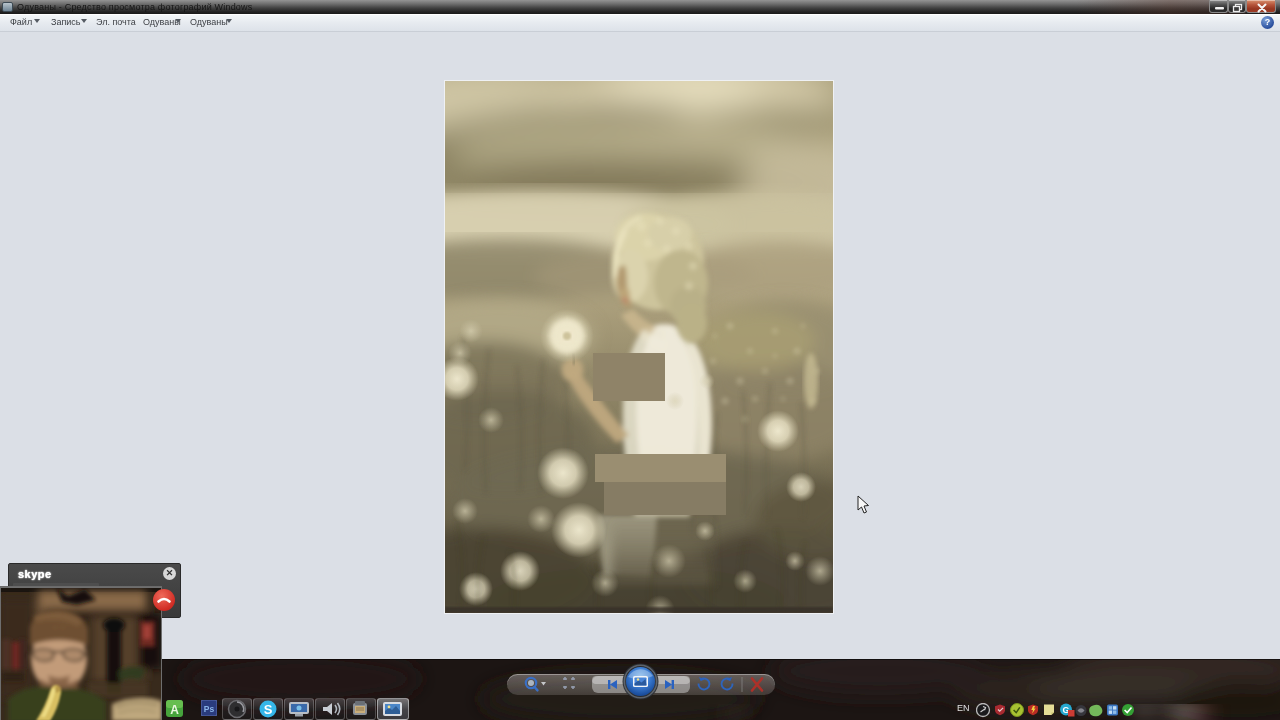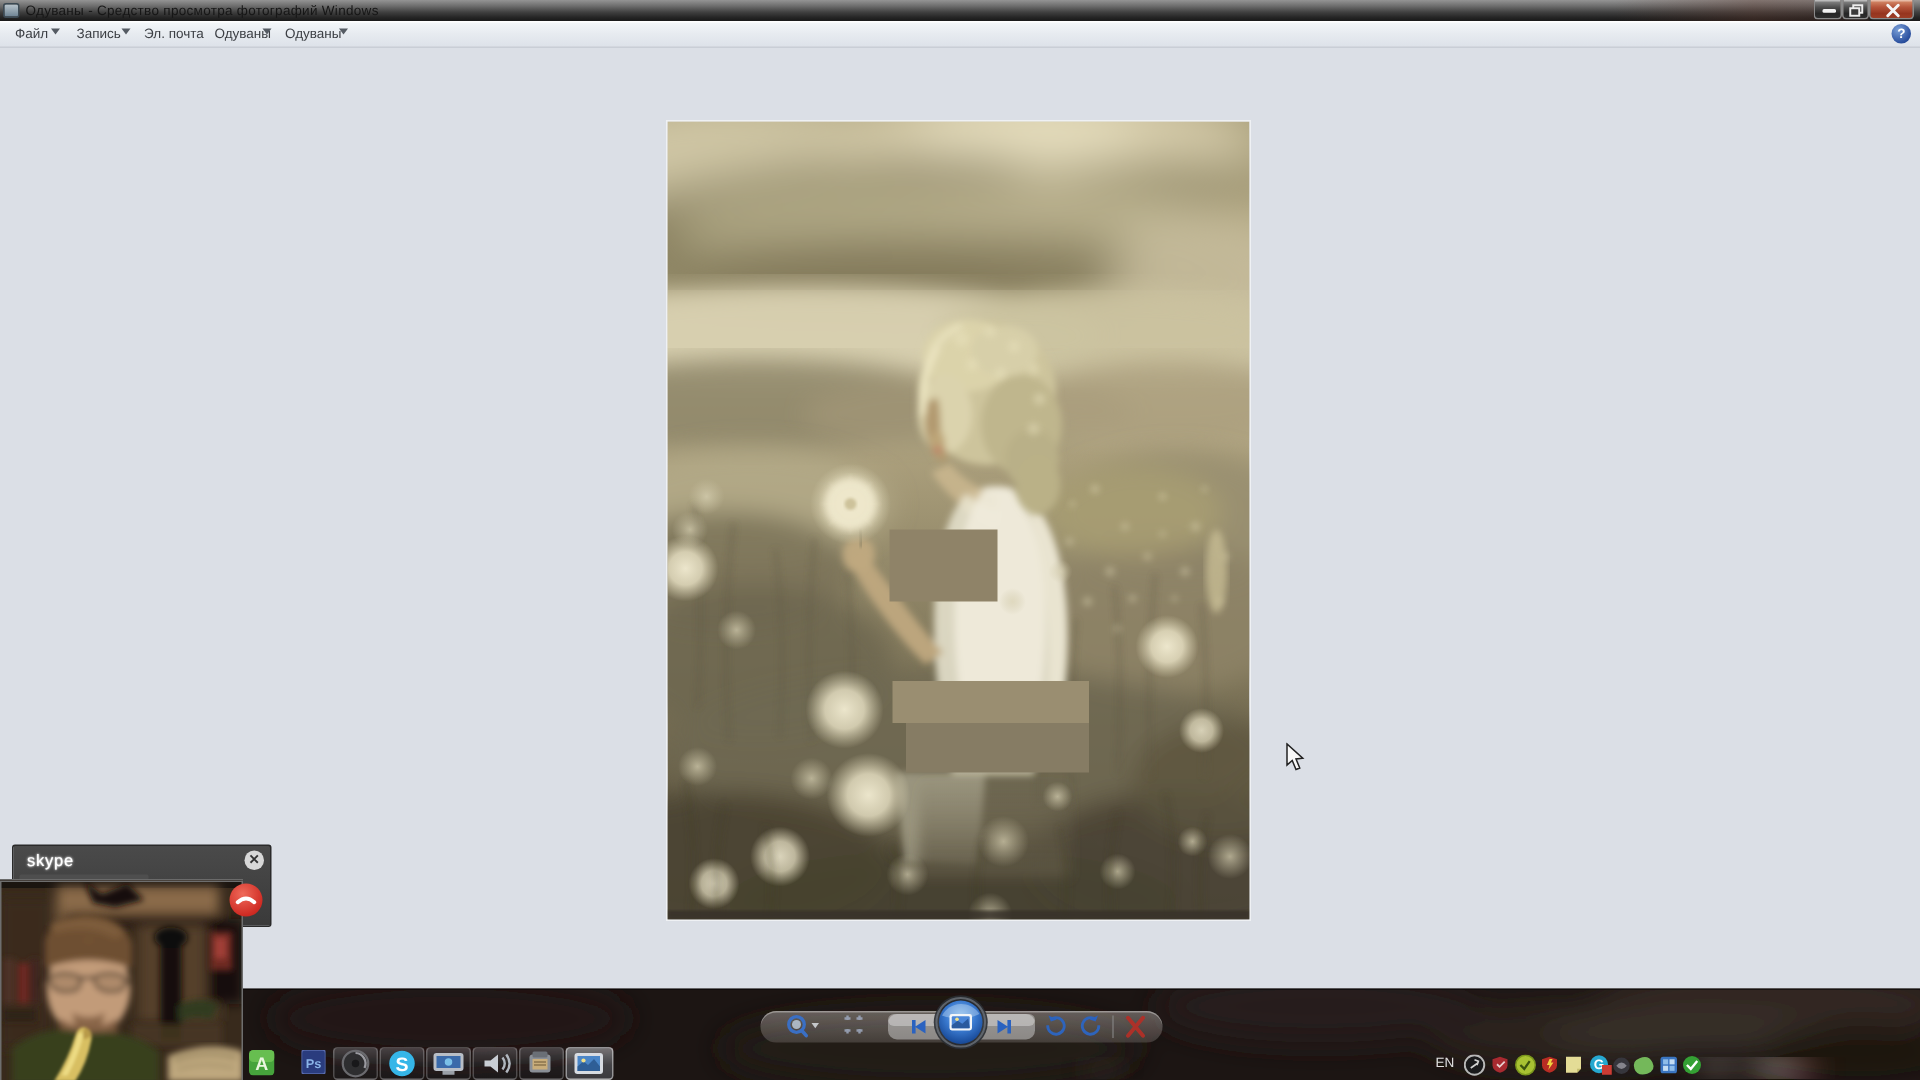--- a/index.html
+++ b/index.html
@@ -364,21 +364,21 @@
   <circle cx="18.5" cy="18.5" r="14.5" fill="url(#bb1)"></circle>
   <path d="M6 14 a 14.5 14.5 0 0 1 25 -1 q -12 6 -25 1z" fill="#bcd8f2" opacity="0.45"></path>
   <rect x="11" y="13" width="15" height="11" rx="1.6" fill="#f2f5f8"></rect>
   <rect x="12.5" y="14.5" width="12" height="8" rx="0.8" fill="#4a86d8"></rect>
   <path d="M12.5 20.5 l4 -3 l3 2 l4 -3.5 l1 6.5 l-12 0z" fill="#2a5a9e"></path>
   <circle cx="16" cy="16.5" r="1.2" fill="#f0e08a"></circle>
  </svg>
 </div>
 
   <div id="skype">
-  <div style="position:absolute;left:9px;top:4px;font-size:11px;font-weight:normal;color:#fff;font-family:'Liberation Sans',sans-serif;letter-spacing:0.5px;text-shadow:0 0 2px rgba(255,255,255,0.9),0 0 1px #fff">skype</div>
+  <div style="position:absolute;left:9px;top:4px;font-size:11px;font-weight:bold;color:#fff;font-family:'Liberation Sans',sans-serif;letter-spacing:0.5px;text-shadow:0 0 2px rgba(255,255,255,0.9),0 0 1px #fff">skype</div>
   <div style="position:absolute;left:154px;top:3px;width:13px;height:13px;border-radius:50%;background:#d8d8d8;color:#333;font-size:9px;font-weight:bold;text-align:center;line-height:13px">✕</div>
   <div style="position:absolute;left:4px;top:19px;width:86px;height:4px;background:#4e4e4e;border-radius:1px"></div>
 </div>
 <div style="position:absolute;left:153px;top:589px;width:22px;height:22px;border-radius:50%;background:radial-gradient(circle at 40% 32%,#ef6a5a,#d02c24 70%,#b01f18);z-index:30">
     <svg width="22" height="22" viewBox="0 0 22 22">
       <path d="M5.5 12.5 q5.5 -5 11 0" stroke="#fff" stroke-width="2.6" fill="none" stroke-linecap="round"></path>
     </svg>
 </div>
 <div id="video">
 <svg width="162" height="134" viewBox="0 0 162 134">

